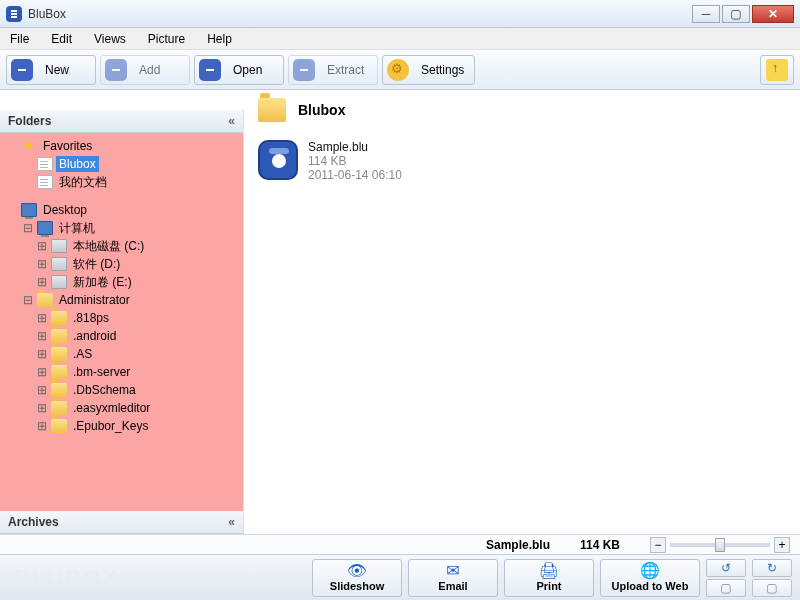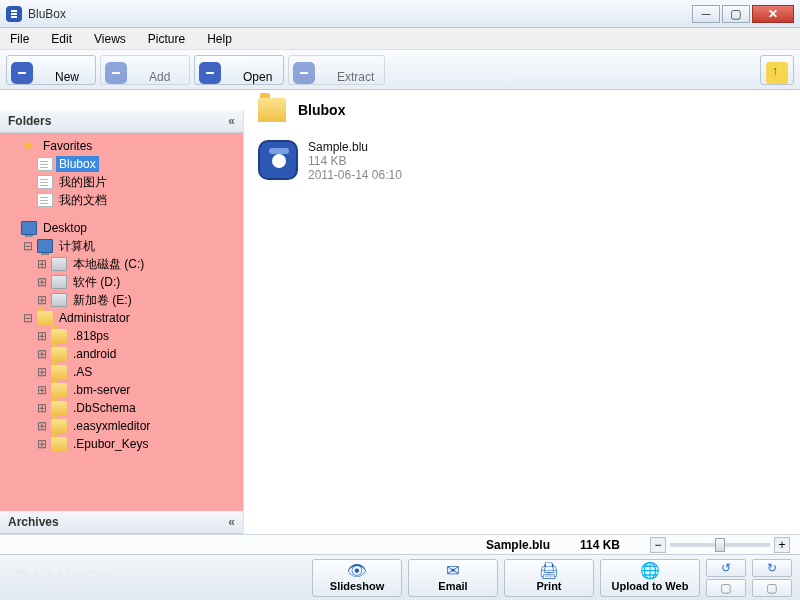--- a/index.html
+++ b/index.html
@@ -13,21 +13,21 @@
   .winbtns { display: flex; gap: 2px; }
   .winbtns div { width: 28px; height: 18px; border: 1px solid #9aa7b4; background: linear-gradient(#f7fafd,#dce6f0); display: flex; align-items: center; justify-content: center; color: #333; cursor: pointer; }
   .winbtns .close { background: linear-gradient(#e87a6d,#c43c2d); border-color: #a02e23; color: #fff; width: 42px; font-weight: bold; }
 
   
   .menubar { height: 22px; background: #f0f0f0; display: flex; align-items: center; padding: 0 10px; gap: 22px; border-bottom: 1px solid #e0e0e0; }
   .menubar span { cursor: pointer; }
 
   
   .toolbar { height: 40px; background: linear-gradient(#fafcfe,#e6edf5); border-bottom: 1px solid #c2ccd6; display: flex; align-items: center; padding: 0 6px; gap: 4px; }
-  .tbtn { height: 30px; border: 1px solid #b7c4d2; background: linear-gradient(#fbfdff,#e3ecf5); border-radius: 3px; display: flex; align-items: flex-end; padding: 0 10px 0 4px; cursor: pointer; gap: 22px; min-width: 90px; }
+  .tbtn { height: 30px; border: 1px solid #b7c4d2; background: linear-gradient(#fbfdff,#e3ecf5); border-radius: 3px; display: flex; align-items: center; padding: 0 10px 0 4px; cursor: pointer; gap: 12px; min-width: 90px; }
   .tbtn.disabled { opacity: 0.55; cursor: default; }
   .ticon { width: 22px; height: 22px; background: #3e63c1; border-radius: 5px; display: inline-block; position: relative; flex-shrink: 0; }
   .ticon::after { content: ""; position: absolute; width: 8px; height: 2px; background: #fff; top: 10px; left: 7px; }
   .ticon.gear { background: #f6c23e; border-radius: 50%; }
   .ticon.gear::after { content: "⚙"; color: #b57c00; background: none; width: auto; height: auto; top: 2px; left: 4px; font-size: 13px; }
   .ticon.up { background: #f7d54e; border-radius: 3px; }
   .ticon.up::after { content: "↑"; color: #2c7a1d; background: none; top: 2px; left: 6px; font-weight: bold; }
   .ticon.views { background: linear-gradient(#b6cef0,#8eadd8); border-radius: 2px; }
   .ticon.views::after { content: "▦"; color: #4060a0; background: none; top: 2px; left: 4px; }
   .toolbar .spacer { flex: 1; }
@@ -122,20 +122,24 @@
       <span>Add</span>
     </div>
   <div class="tbtn">
       <span class="ticon"></span>
       <span>Open</span>
     </div>
   <div class="tbtn disabled">
       <span class="ticon"></span>
       <span>Extract</span>
     </div>
+  <div class="tbtn">
+      <span class="ticon gear"></span>
+      <span>Settings</span>
+    </div>
   <div class="spacer"></div>
   <div class="tbtn" style="min-width:34px;padding:0 5px">
       <span class="ticon up"></span>
     </div>
 </div>
 
 <div class="content">
 
   <div class="sidebar">
     <div class="panehdr">
@@ -146,25 +150,20 @@
 
       <div class="node">
           <span class="exp"></span>
           <span class="icn star"></span>
           <span class="lbl">Favorites</span>
         </div>
       <div class="node ind1 sel">
           <span class="exp"></span>
           <span class="icn page"></span>
           <span class="lbl">Blubox</span>
-        </div>
-      <div class="node ind1">
-          <span class="exp"></span>
-          <span class="icn page"></span>
-          <span class="lbl">我的图片</span>
         </div>
       <div class="node ind1">
           <span class="exp"></span>
           <span class="icn page"></span>
           <span class="lbl">我的文档</span>
         </div>
 
       <div class="spacer-v"></div>
 
       <div class="node">

